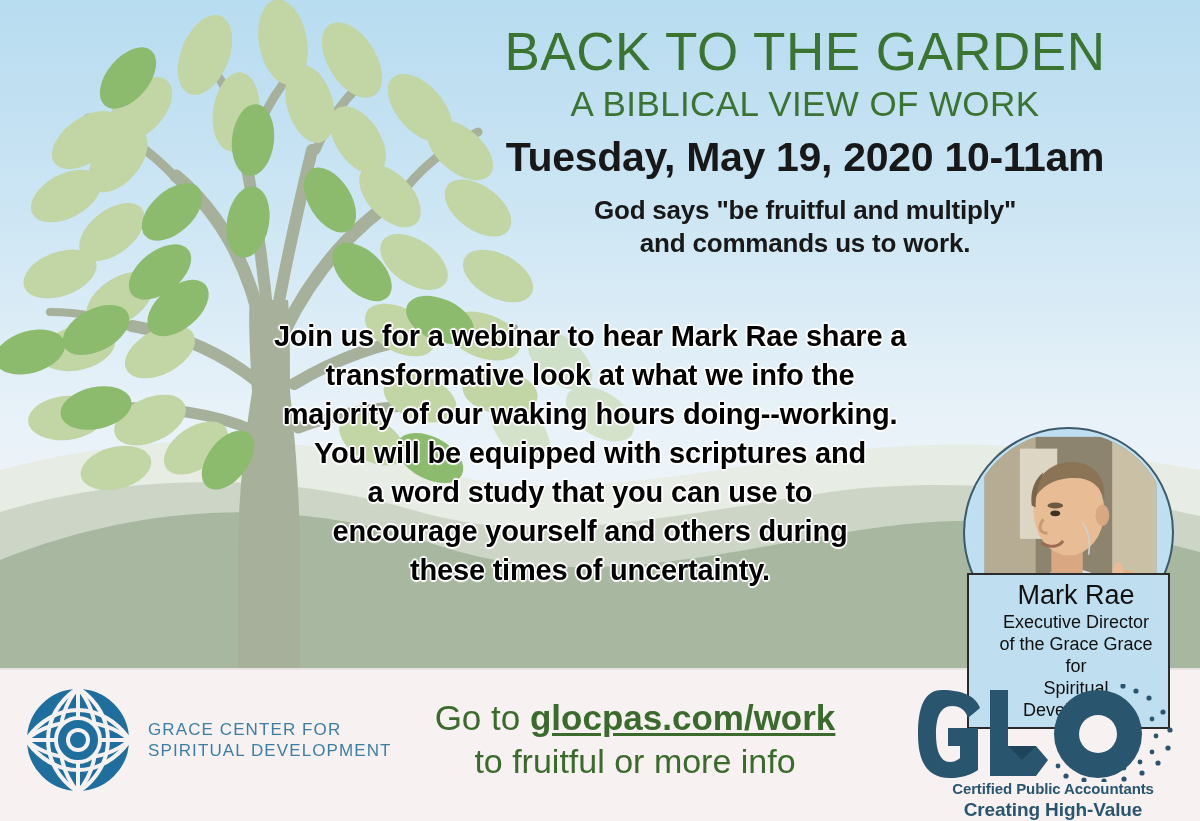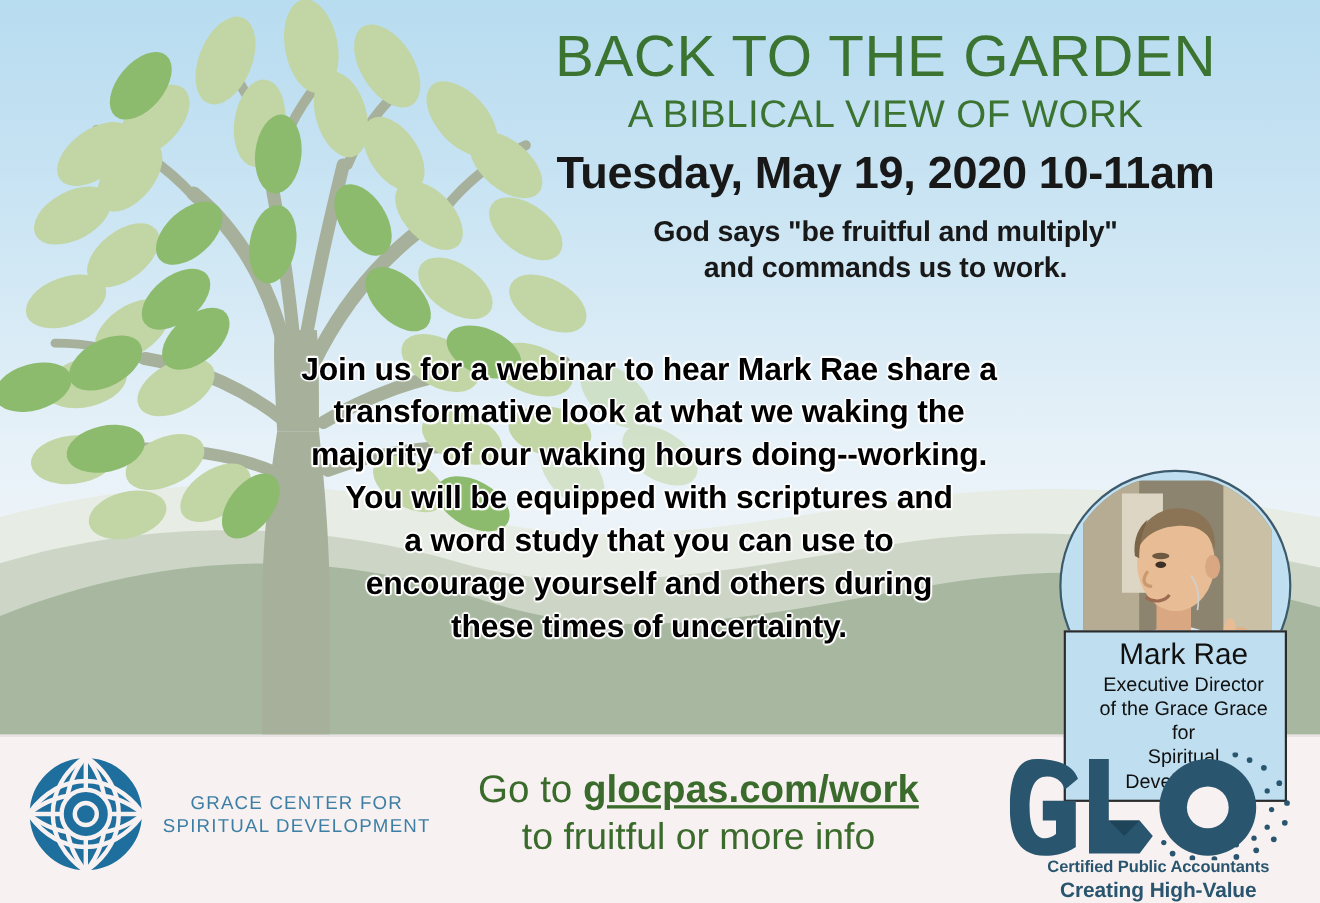--- a/index.html
+++ b/index.html
@@ -175,21 +175,20 @@
     line-height: 54px;
     font-weight: bold;
     letter-spacing: 0.5px;
     color: #1f6f9e;
   }
   .gcsd-tag {
     font-size: 17px;
     line-height: 21px;
     letter-spacing: 1.1px;
     color: #3d7fa4;
-    text-align: center;
   }
 
   .cta {
     position: absolute;
     left: 400px;
     top: 696px;
     width: 470px;
     text-align: center;
     z-index: 9;
     color: #3b6b2c;
@@ -340,21 +339,21 @@
     <div class="title-sub">A BIBLICAL VIEW OF WORK</div>
     <div class="date-line">Tuesday, May 19, 2020 10-11am</div>
     <div class="scripture">
       <div>God says "be fruitful and multiply"</div>
       <div>and commands us to work.</div>
     </div>
   </div>
 
   <div class="body-copy">
     <span class="ln">Join us for a webinar to hear Mark Rae share a</span>
-    <span class="ln">transformative look at what we waking the</span>
+    <span class="ln">transformative look at what we info the</span>
     <span class="ln">majority of our waking hours doing--working.</span>
     <span class="ln">You will be equipped with scriptures and</span>
     <span class="ln">a word study that you can use to</span>
     <span class="ln">encourage yourself and others during</span>
     <span class="ln">these times of uncertainty.</span>
   </div>
 
   <div class="speaker">
     <div class="speaker-photo">
       <svg class="photo-svg" viewBox="0 0 211 211">

